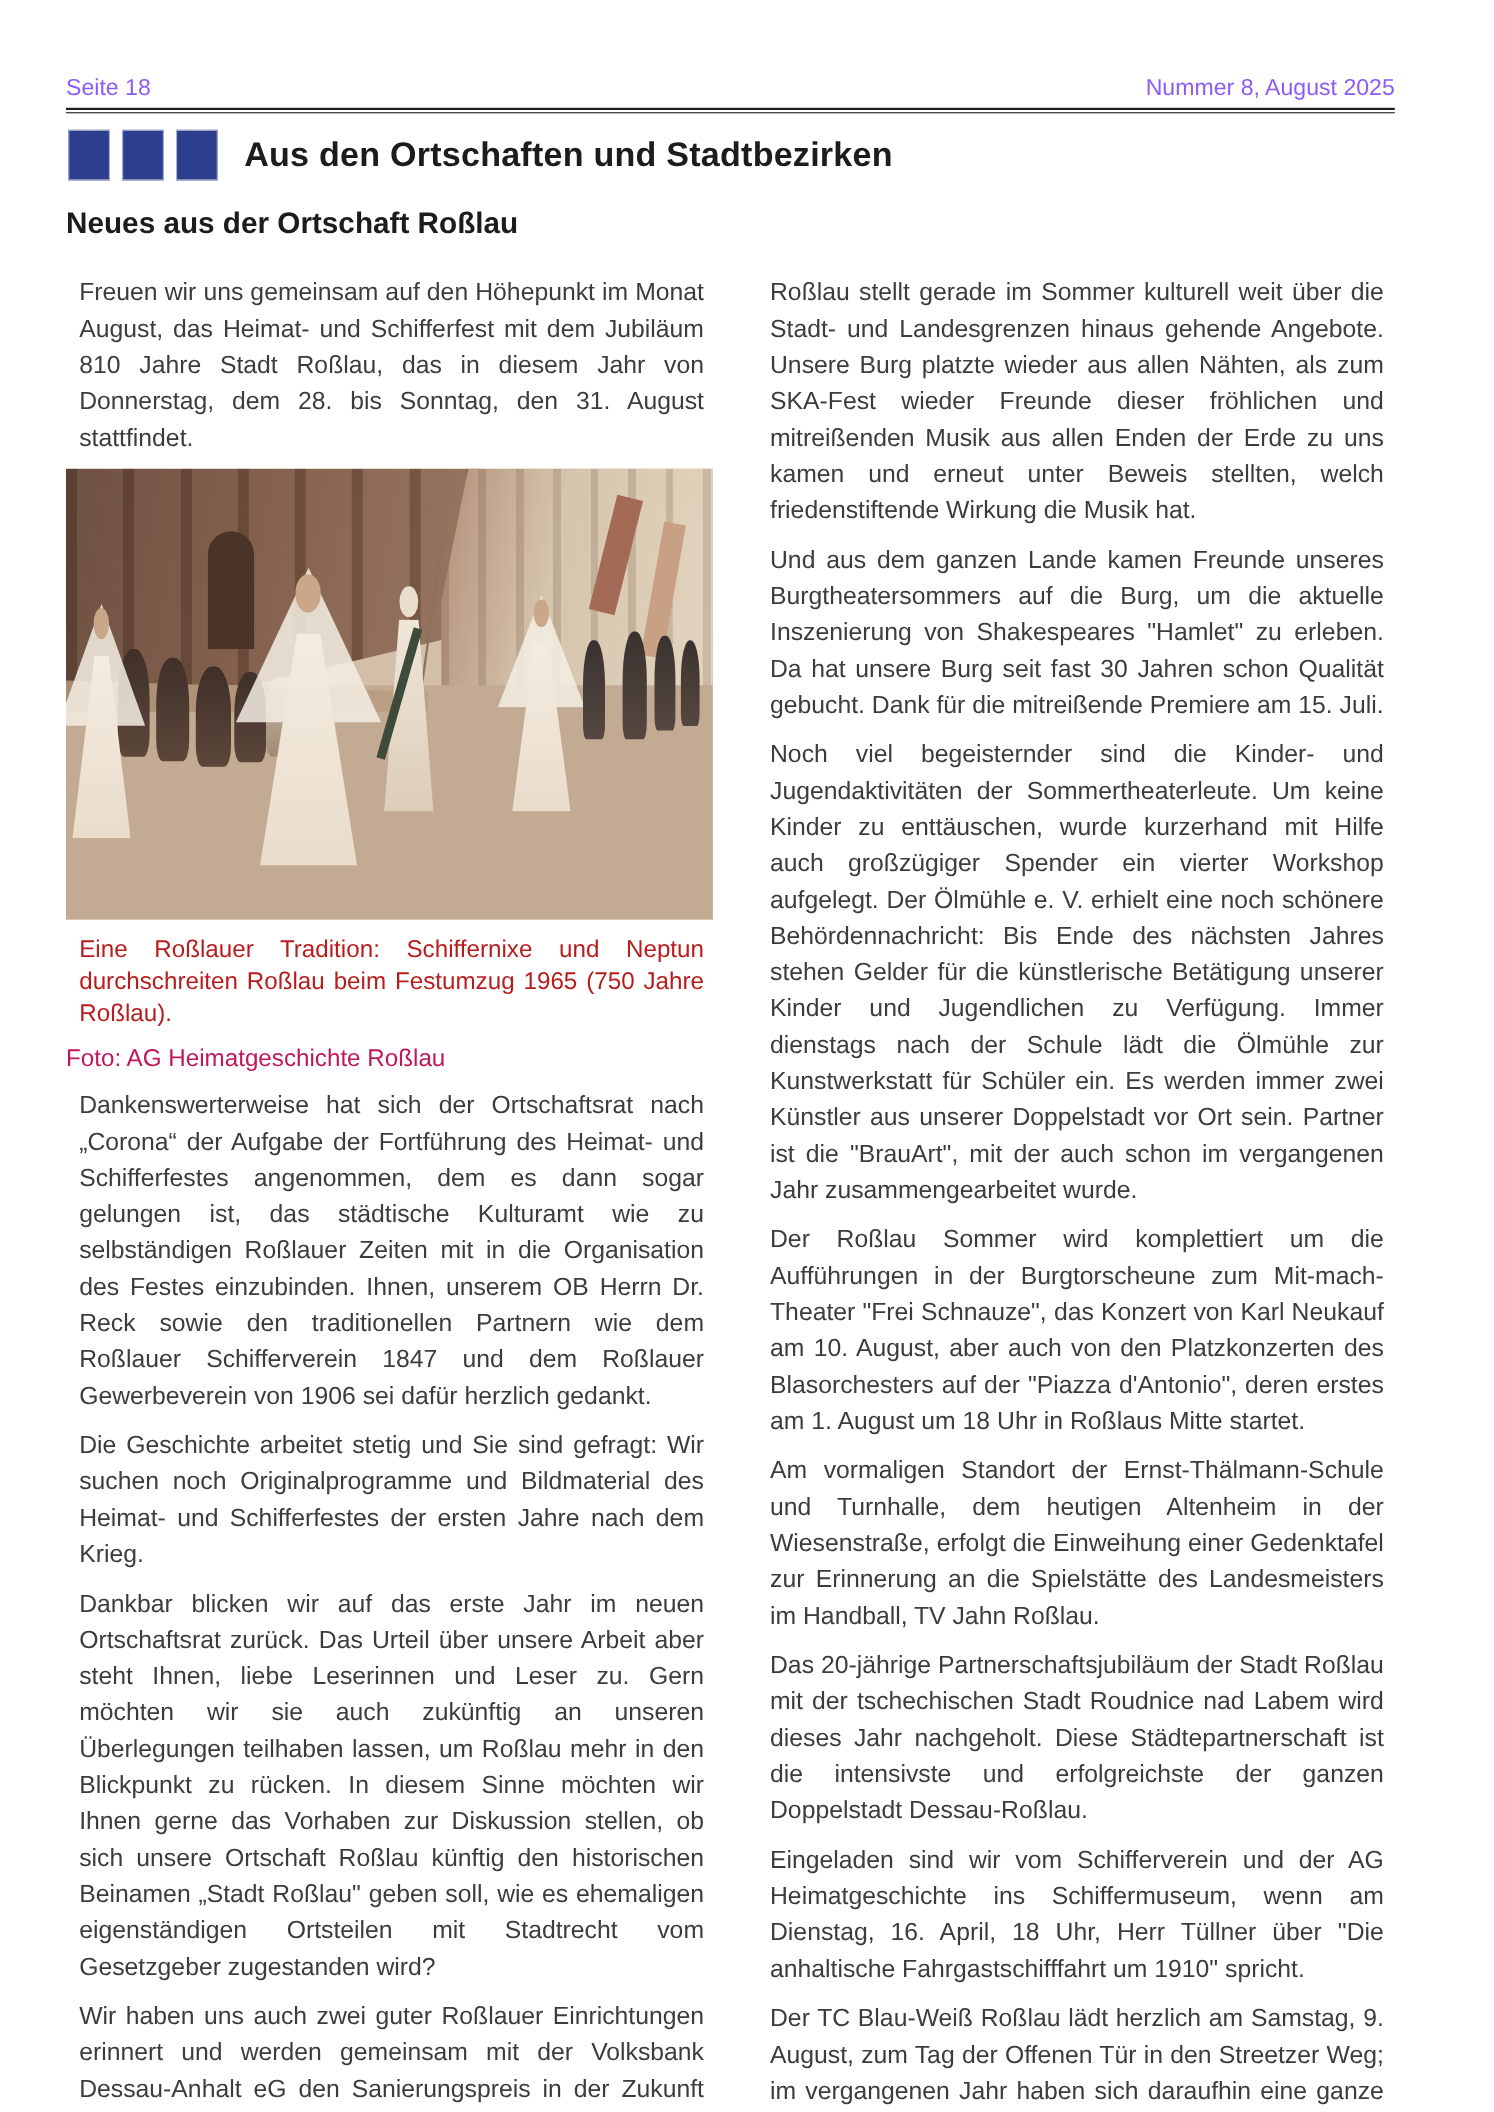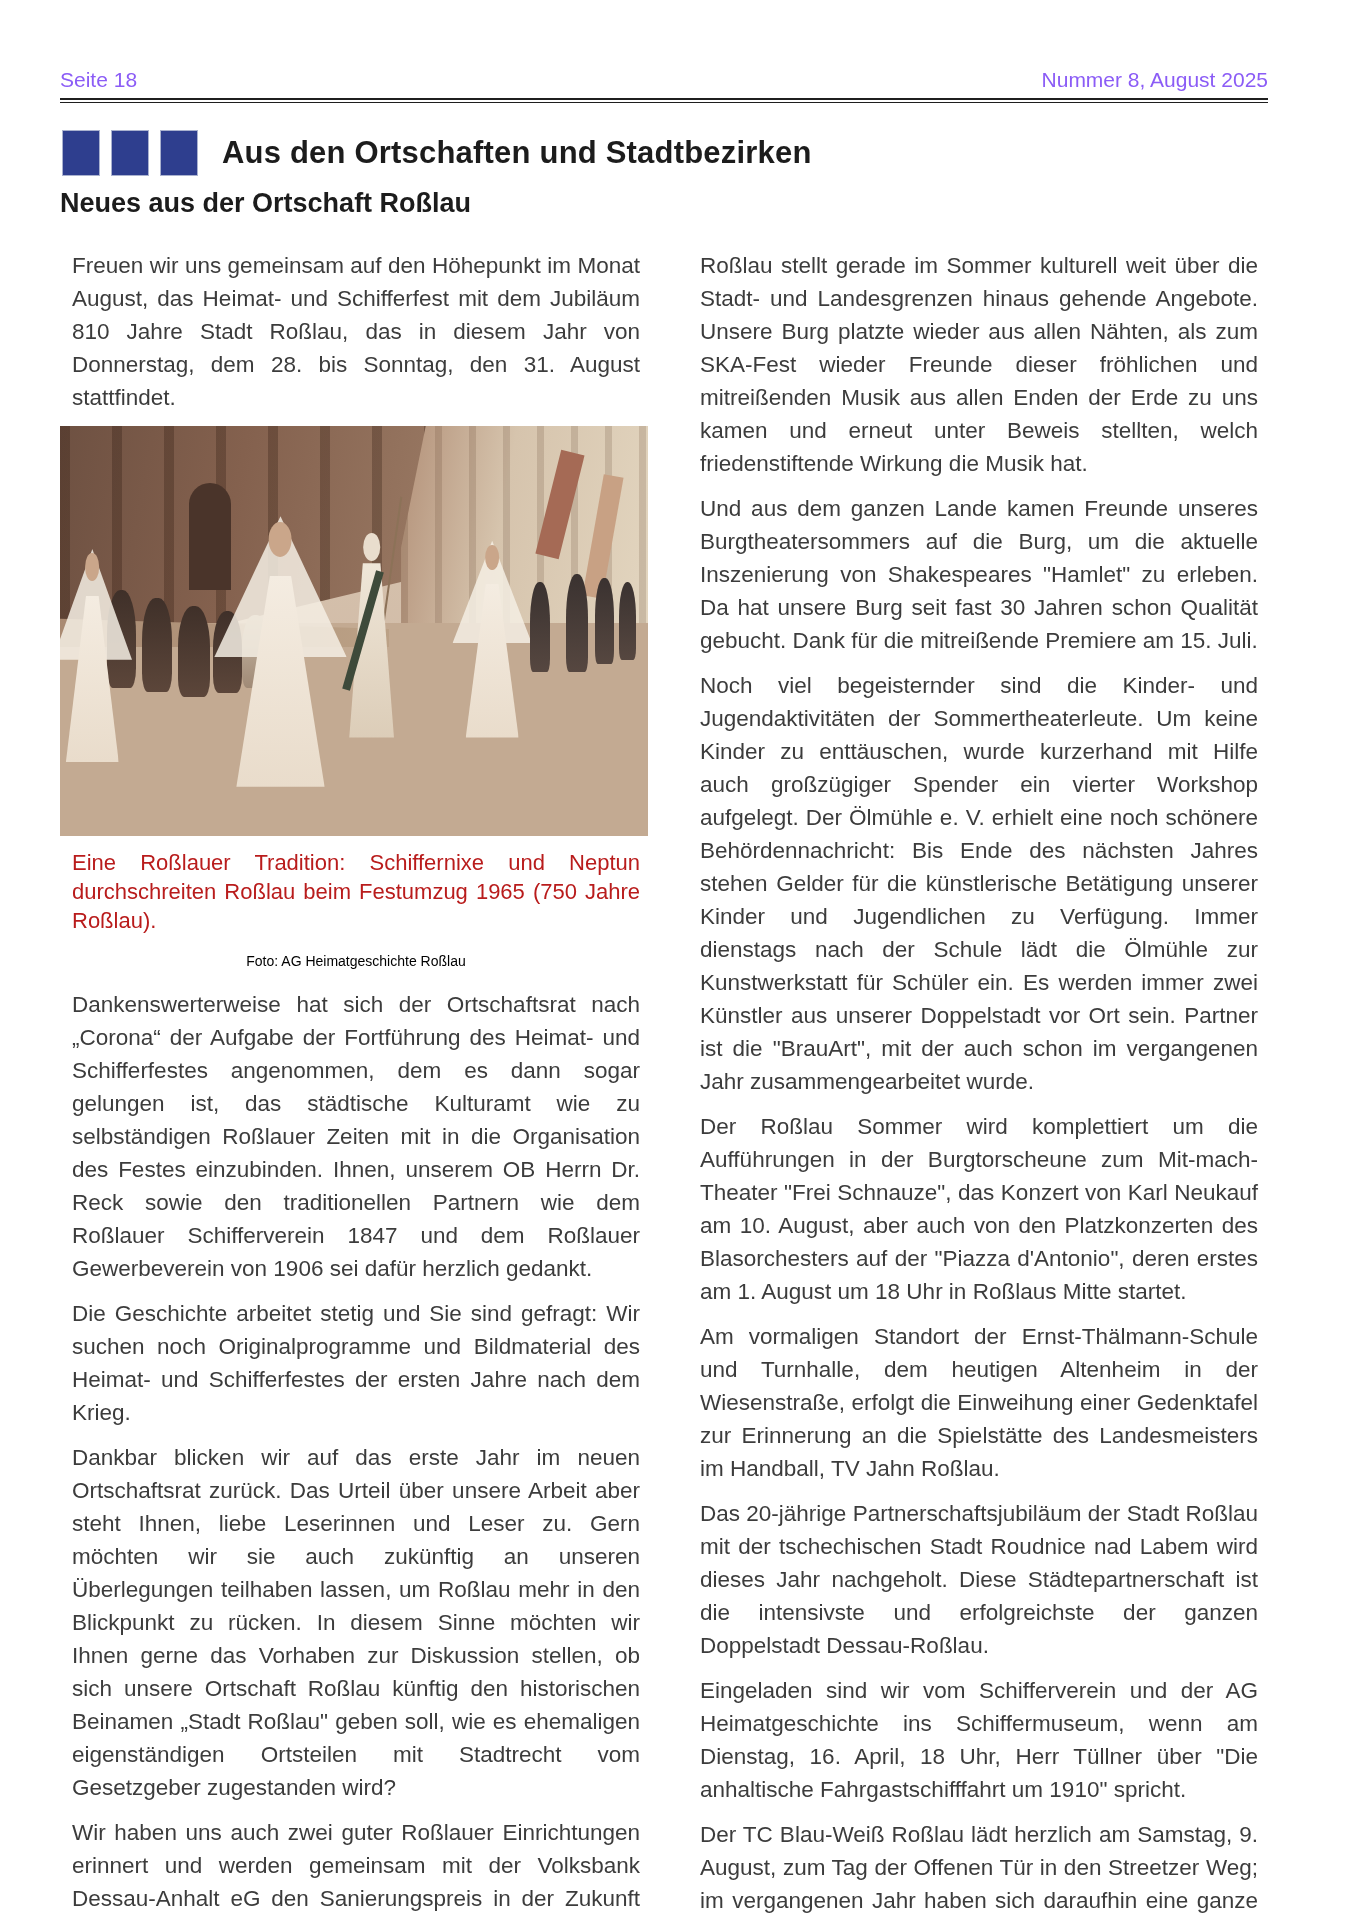--- a/index.html
+++ b/index.html
@@ -9,21 +9,21 @@
   .page{position:absolute;inset:0;background:#ffffff;}
 
   
   .header-row{position:absolute;left:60px;right:90px;top:68px;
               display:flex;justify-content:space-between;align-items:flex-end;
               font-size:21px;color:#8b5cf6;}
   .rule{position:absolute;left:60px;right:90px;top:98px;height:2px;
         border-top:2px solid #1f1f1f;border-bottom:1px solid #1f1f1f;}
 
   
-  .section-head{position:absolute;left:62px;top:130px;display:flex;align-items:center;}
+  .section-head{position:absolute;left:62px;top:118px;display:flex;align-items:center;}
   .squares{display:flex;gap:11px;margin-right:24px;}
   .square{width:36px;height:44px;background:#2e3e8e;border:1px solid #aab2cf;}
   .section-title{font-size:31px;font-weight:bold;color:#1c1c1c;letter-spacing:0.2px;}
 
   .article-title{position:absolute;left:60px;top:188px;font-size:27px;
                  font-weight:bold;color:#1c1c1c;}
 
   
   .col{position:absolute;top:237px;font-size:22.5px;line-height:33px;
        text-align:justify;color:#3c3c3c;}
@@ -77,21 +77,21 @@
   .neptune .head{position:absolute;left:50%;transform:translateX(-50%);top:0;
          width:30%;height:14%;border-radius:50%;background:#e9ddcd;}
   .neptune .sash{position:absolute;left:28%;top:18%;width:14%;height:60%;
          background:#3e4a3a;transform:rotate(16deg);}
   .neptune .staff{position:absolute;left:74%;top:-18%;width:4%;height:100%;
          background:#8c7258;transform:rotate(8deg);}
   .walker{position:absolute;background:linear-gradient(#3a3230,#564740);
          border-radius:45% 45% 15% 15%;}
 
   .caption{font-size:22px;line-height:29px;text-align:justify;color:#b91c1c;margin:0;}
-  .credit{font-size:14px;line-height:29px;text-align:center;color:#000000;margin:2px 0 12px 0;}
+  .credit{font-size:22px;line-height:29px;text-align:left;color:#be185d;margin:2px 0 12px 0;}
 </style>
 </head>
 <body>
 
 <div class="page">
 
   <div class="header-row">
     <span>Seite 18</span>
     <span>Nummer 8, August 2025</span>
   </div>

